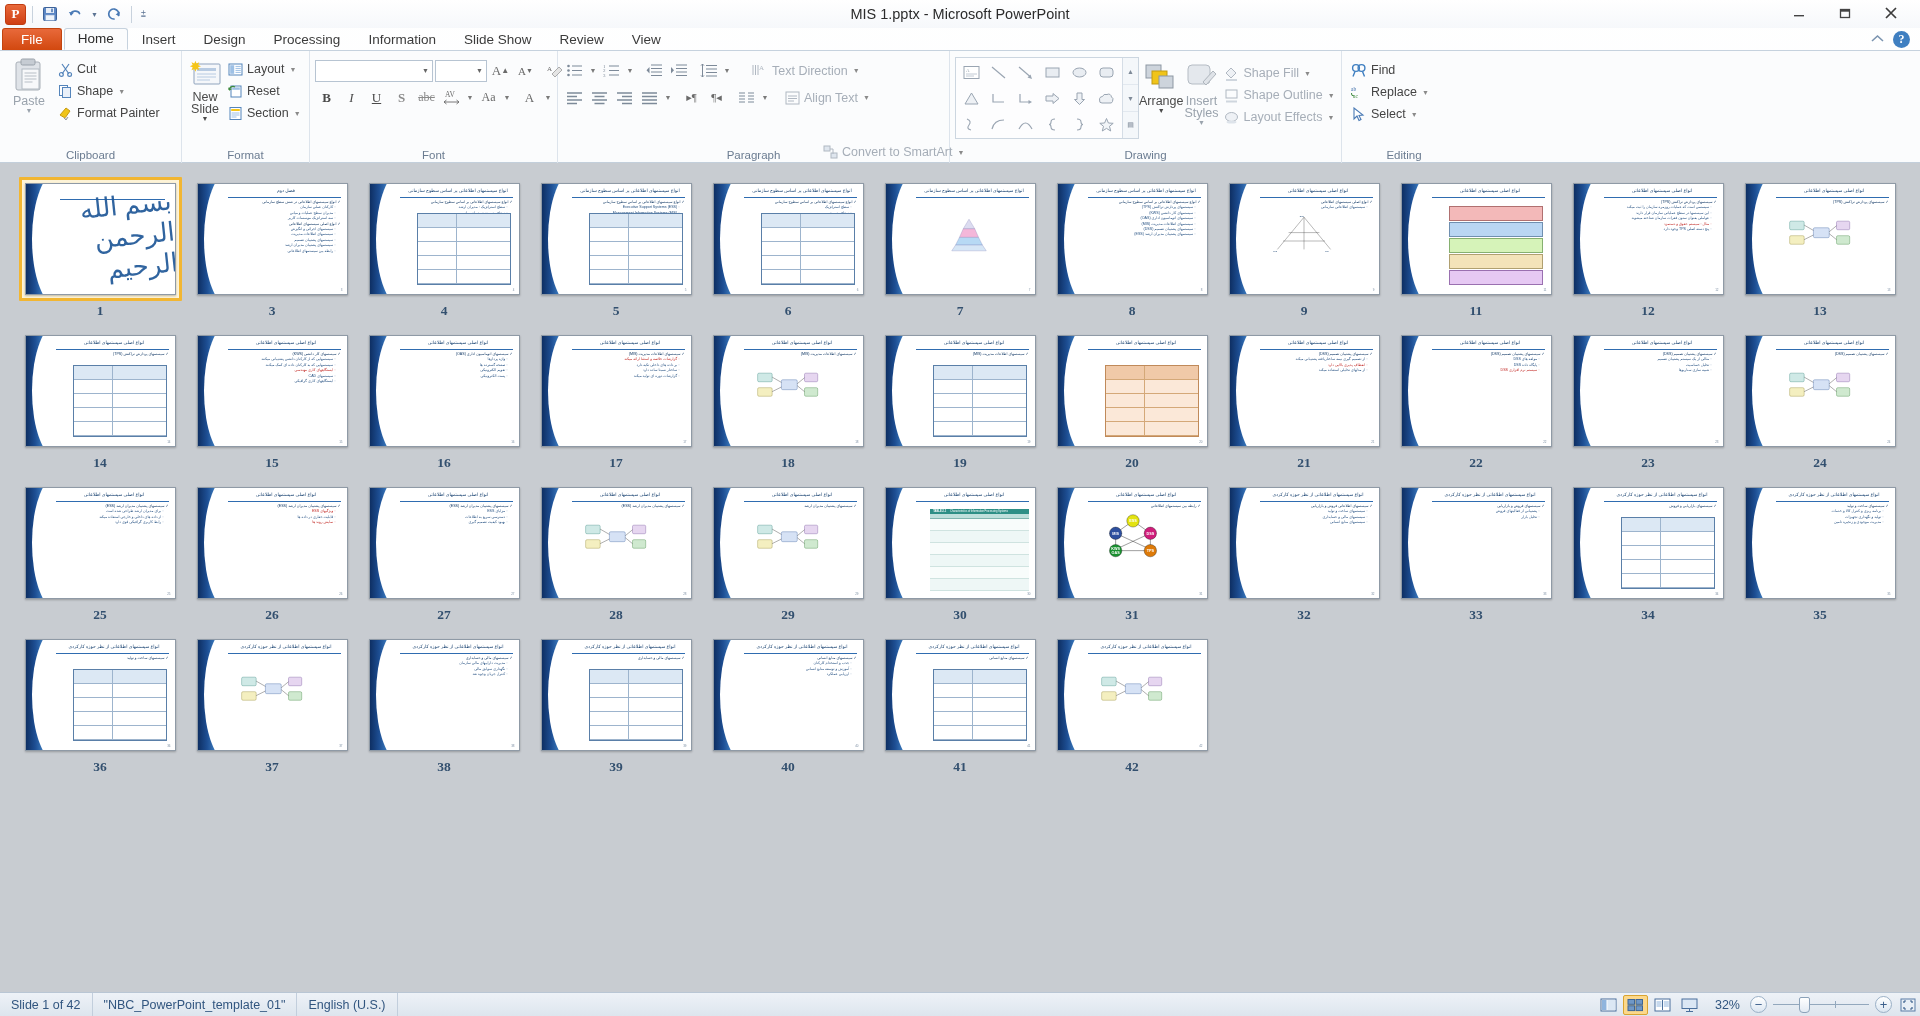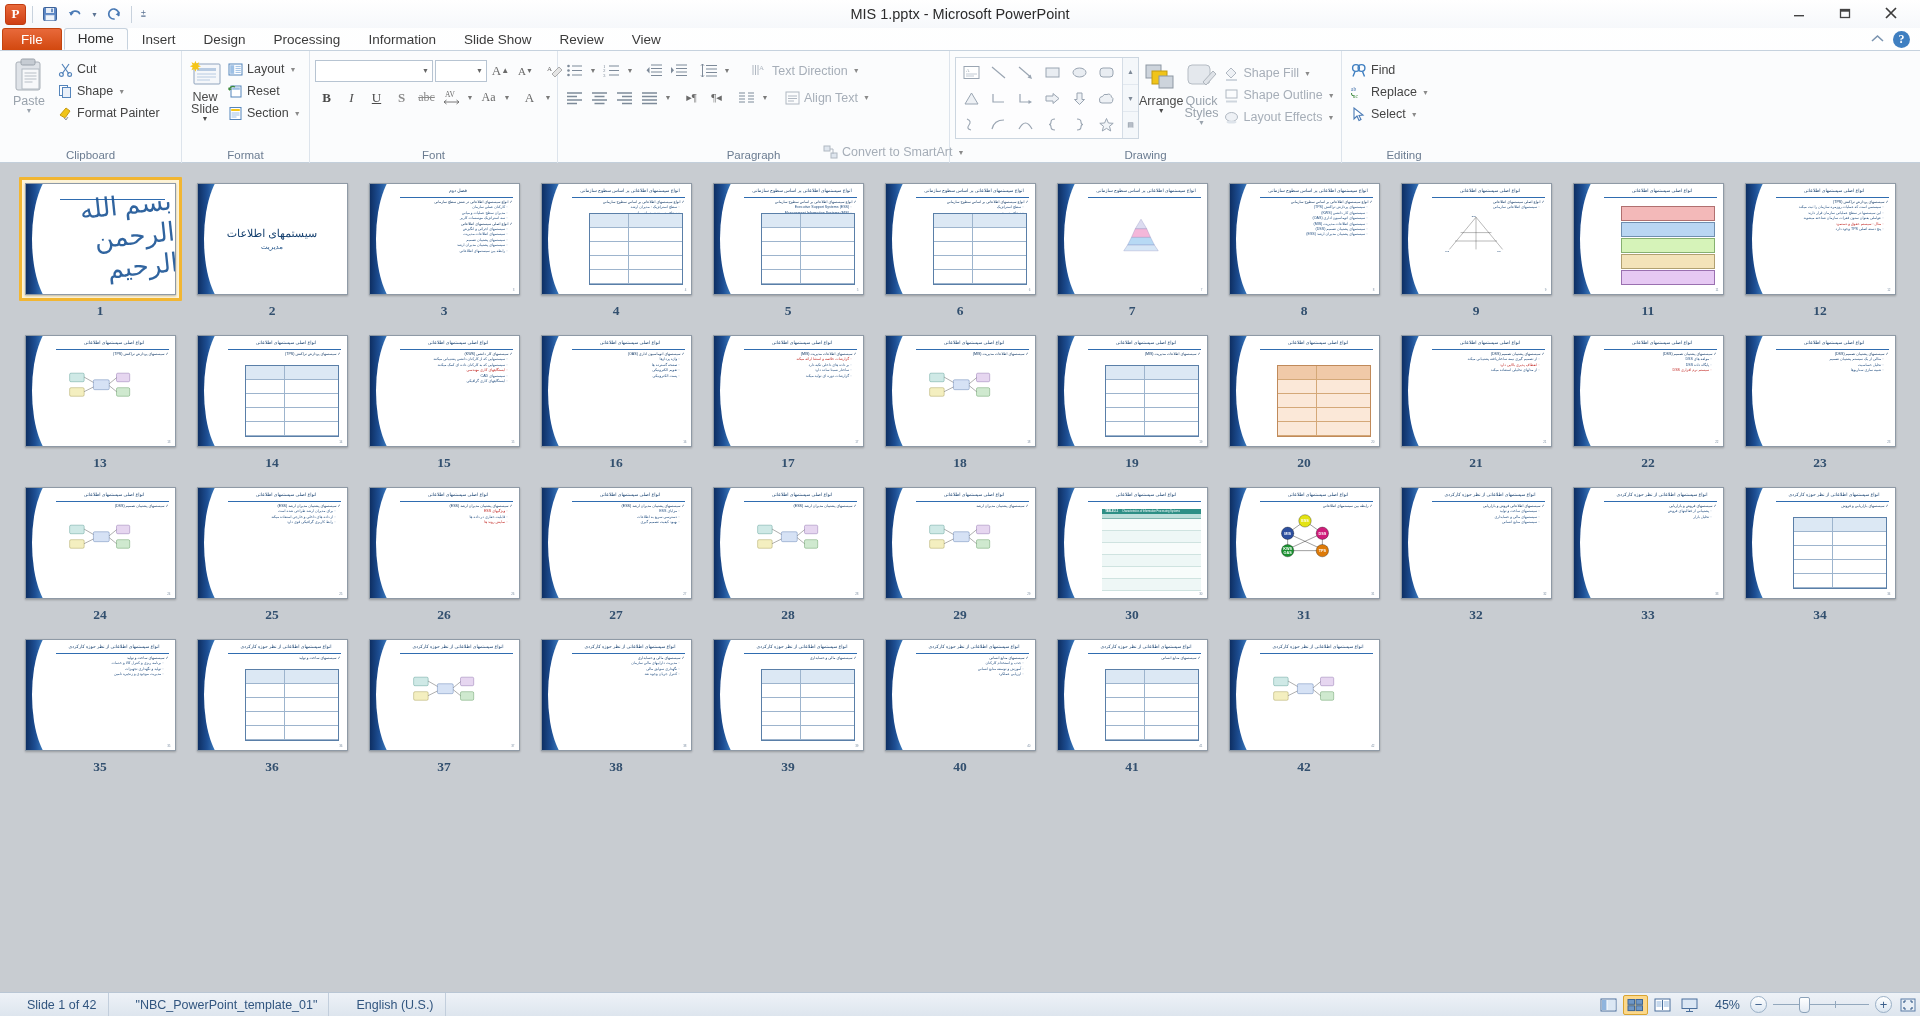--- a/index.html
+++ b/index.html
@@ -262,21 +262,20 @@
   .statusbar {
     flex: 0 0 24px; height: 24px;
     background: linear-gradient(#eef2f7, #dde5ee);
     border-top: 1px solid #b9c6d4;
     display: flex; align-items: center;
     font-size: 12.5px; color: #31557f;
   }
   .sb-item {
     padding: 0 11px; height: 24px; display: flex; align-items: center;
     border-right: 1px solid #c2cedc;
-    margin-left: 16px;
   }
   .sb-right { margin-left: auto; display: flex; align-items: center; height: 24px; }
   .view-btn {
     width: 25px; height: 20px; display: flex; align-items: center;
     justify-content: center; margin: 0 1px; border-radius: 2px;
     color: #3a5f8c;
   }
   .view-btn.active { background: #fcd88a; border: 1px solid #d9a431; }
   .view-btn svg { display: block; }
   .zoom-pct { padding: 0 10px 0 12px; color: #31557f; font-size: 12.5px; }
@@ -775,21 +774,21 @@
               <rect x="17" y="14" width="14" height="12" fill="#cdd4dc" stroke="#8d97a3"></rect>
             </svg>
           <div class="lbl">Arrange</div>
           <div class="caret">▼</div>
         </div>
         <div class="big-btn" style="width:52px;padding-top:6px;">
           <svg width="36" height="32" viewBox="0 0 36 32">
               <rect x="5" y="3" width="22" height="19" rx="4" fill="#e4e8ed" stroke="#b5bcc4"></rect>
               <path d="M20 20 L30 9 L33 12 L23 23 Z" fill="#dfe3e8" stroke="#aeb5bd"></path>
             </svg>
-          <div class="lbl">Quick Styles</div>
+          <div class="lbl">Insert Styles</div>
           <div class="caret">▼</div>
         </div>
         <div class="col3" style="padding-top:6px;">
           <div class="small-btn dim">
             <span class="icon16">
               <svg width="15" height="15" viewBox="0 0 15 15">
                   <path d="M2 7 L7 2 L12 7 L7 12 Z" fill="#eef1f5" stroke="#b0b8c2"></path>
                   <rect x="2" y="13" width="11" height="2" fill="#cfd6de"></rect>
                 </svg>
             </span>
@@ -867,33 +866,20 @@
       <div class="thumb">
         <div class="t-inner">
           <div class="t-rule" style="top:15px;left:34px;right:10px;"></div>
             <div class="t-cover">
                   <div class="bism">بسم الله الرحمن الرحیم</div>
                 </div>
         </div>
       </div>
     </div>
     <div class="slide-num">1</div>
-        </div>
-        <div class="slide-cell">
-    <div class="thumb-wrap">
-      <div class="thumb">
-        <div class="t-inner">
-          <div class="t-cover2">
-              <div class="big">سیستمهای اطلاعات</div>
-              <div class="sub">مدیریت</div>
-                </div>
-        </div>
-      </div>
-    </div>
-    <div class="slide-num">2</div>
         </div>
         <div class="slide-cell">
     <div class="thumb-wrap">
       <div class="thumb">
         <div class="t-inner">
 
             <div class="t-title">فصل دوم</div>
             <div class="t-rule"></div>
             <div class="t-body">
                   <div class="l1">✓ انواع سیستمهای اطلاعاتی در شش سطح سازمانی</div>
@@ -1971,21 +1957,21 @@
               <path d="M2.5 4h5M2.5 6h5M2.5 8h5M9.8 4h5M9.8 6h5M9.8 8h5"></path>
             </g>
           </svg>
       </div>
       <div class="view-btn">
         <svg width="17" height="14" viewBox="0 0 17 14">
             <rect x="1" y="1" width="15" height="9.5" fill="#dbe7f4" stroke="#4a6f9c"></rect>
             <path d="M8.5 10.5 v3 M5 13.5 h7" stroke="#4a6f9c"></path>
           </svg>
       </div>
-      <div class="zoom-pct">45%</div>
+      <div class="zoom-pct">32%</div>
       <div class="zoom-slider">
         <div class="zs-btn">−</div>
         <div class="zs-track">
           <div class="line"></div>
           <div class="mid"></div>
           <div class="zs-handle"></div>
         </div>
         <div class="zs-btn">+</div>
       </div>
       <div class="fit-btn">

